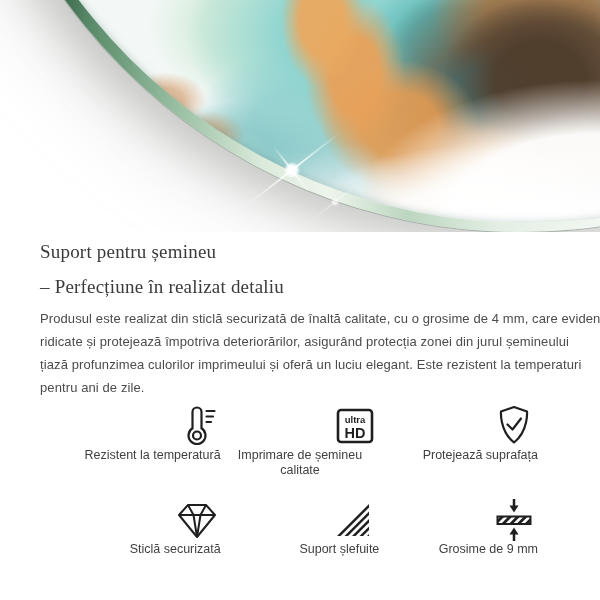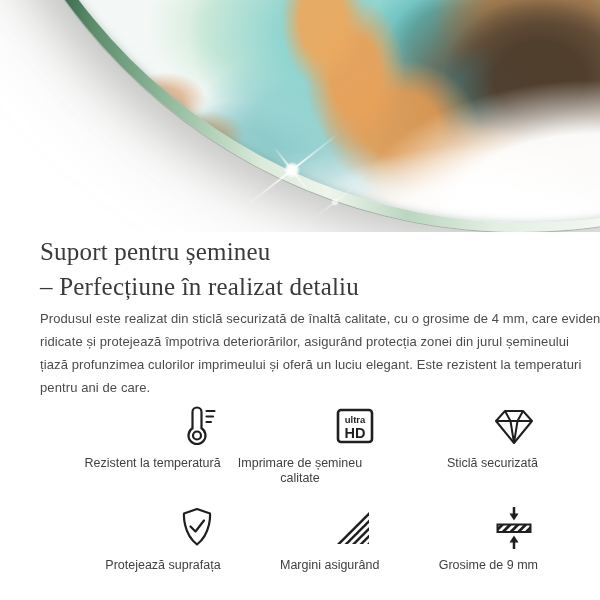--- a/index.html
+++ b/index.html
@@ -45,28 +45,28 @@
     background:radial-gradient(circle,#fff 0 25%,rgba(255,255,255,.85) 45%,rgba(255,255,255,0) 75%);border-radius:50%;}
   .sparkle .ray1,.sparkle .ray2{position:absolute;left:50%;top:50%;
     background:linear-gradient(90deg,rgba(255,255,255,0),rgba(255,255,255,.95),rgba(255,255,255,0));}
   .sparkle .ray1{width:120px;height:2px;margin:-1px 0 0 -60px;transform:rotate(-38deg);}
   .sparkle .ray2{width:58px;height:1.5px;margin:-1px 0 0 -29px;transform:rotate(52deg);}
   .sp1{left:232px;top:110px;width:120px;height:120px;}
   .sp2{left:305px;top:172px;width:60px;height:60px;opacity:.7;transform:scale(.5);}
   
   .content{position:relative;padding:0 40px;}
   h1{margin:2px 0 0;font-family:"Liberation Serif",serif;font-weight:400;
-     font-size:25px;line-height:35px;color:#3a3a3a;letter-spacing:.2px;}
+     font-size:19px;line-height:35px;color:#3a3a3a;letter-spacing:.2px;}
   h1 span{display:block;}
   .desc{margin:3px 0 0;font-size:13px;line-height:23px;color:#4b4b4b;letter-spacing:.1px;}
   .desc span{display:block;white-space:nowrap;}
   .features{margin:5px 22px 0;display:grid;grid-template-columns:repeat(3,1fr);row-gap:20px;}
   .feature{display:flex;flex-direction:column;align-items:flex-end;}
   .icon-box{height:44px;display:flex;align-items:center;justify-content:center;}
-  .f-label{margin-top:8px;font-size:12.5px;line-height:15px;color:#3f3f3f;text-align:center;}
+  .f-label{font-size:12.5px;line-height:15px;color:#3f3f3f;text-align:center;}
   svg{display:block;}
 </style>
 </head>
 <body>
 
 <div class="page">
 
   <div class="hero">
     <div class="circ glass-shadow2"></div>
     <div class="circ glass-shadow1"></div>
@@ -86,21 +86,21 @@
   <div class="content">
     <h1>
       <span>Suport pentru șemineu</span>
       <span>– Perfecțiune în realizat detaliu</span>
     </h1>
 
     <p class="desc">
       <span>Produsul este realizat din sticlă securizată de înaltă calitate, cu o grosime de 4 mm, care eviden-</span>
       <span>ridicate și protejează împotriva deteriorărilor, asigurând protecția zonei din jurul șemineului</span>
       <span>țiază profunzimea culorilor imprimeului și oferă un luciu elegant. Este rezistent la temperaturi</span>
-      <span>pentru ani de care.</span>
+      <span>pentru ani de zile.</span>
     </p>
 
     <div class="features">
 
       <div class="feature">
         <div class="icon-box">
           <svg width="48" height="48" viewBox="0 0 48 48" fill="none" stroke="#1f1f1f" stroke-width="2.2" stroke-linecap="round">
             <path d="M19.5,10 A4.5,4.5 0 0 1 28.5,10 L28.5,26.3 A8.5,8.5 0 1 1 19.5,26.3 Z"></path>
             <circle cx="24" cy="33.5" r="4"></circle>
             <line x1="33.5" y1="9" x2="41.5" y2="9"></line>
@@ -117,51 +117,51 @@
             <rect x="7" y="8" width="34" height="32" rx="3" fill="none" stroke="#1f1f1f" stroke-width="2.6"></rect>
             <text x="24" y="21" text-anchor="middle" font-family="Liberation Sans, sans-serif" font-size="9.5" font-weight="600" fill="#1f1f1f">ultra</text>
             <text x="24" y="35.5" text-anchor="middle" font-family="Liberation Sans, sans-serif" font-size="14.5" font-weight="700" fill="#1f1f1f">HD</text>
           </svg>
         </div>
         <div class="f-label">Imprimare de șemineu calitate</div>
       </div>
 
       <div class="feature">
         <div class="icon-box">
+          <svg width="48" height="48" viewBox="0 0 48 48" fill="none" stroke="#1f1f1f" stroke-width="2.2" stroke-linecap="round" stroke-linejoin="round">
+            <path d="M24,5 L37,9.5 C37,9.5 38.5,29 24,40.5 C9.5,29 11,9.5 11,9.5 Z"></path>
+            <path d="M17.5,22.5 L22.5,27.5 L31,16.5"></path>
+          </svg>
+        </div>
+        <div class="f-label">Protejează suprafața</div>
+      </div>
+
+      <div class="feature">
+        <div class="icon-box">
           <svg width="48" height="48" viewBox="0 0 48 48" fill="none" stroke="#1f1f1f" stroke-width="2" stroke-linejoin="round">
             <path d="M15,9 H33 L42,19 L24,41 L6,19 Z"></path>
             <path d="M6,19 H42"></path>
             <path d="M15,9 L20.5,19 L24,41"></path>
             <path d="M33,9 L27.5,19 L24,41"></path>
           </svg>
         </div>
         <div class="f-label">Sticlă securizată</div>
       </div>
 
       <div class="feature">
         <div class="icon-box">
-          <svg width="48" height="48" viewBox="0 0 48 48" fill="none" stroke="#1f1f1f" stroke-width="2.2" stroke-linecap="round" stroke-linejoin="round">
-            <path d="M24,5 L37,9.5 C37,9.5 38.5,29 24,40.5 C9.5,29 11,9.5 11,9.5 Z"></path>
-            <path d="M17.5,22.5 L22.5,27.5 L31,16.5"></path>
-          </svg>
-        </div>
-        <div class="f-label">Protejează suprafața</div>
-      </div>
-
-      <div class="feature">
-        <div class="icon-box">
           <svg width="48" height="48" viewBox="0 0 48 48" fill="#1f1f1f">
             <polygon points="38,8 38,11.5 9.5,40 6,40"></polygon>
             <polygon points="38,15.5 38,19 17,40 13.5,40"></polygon>
             <polygon points="38,23 38,26.5 24.5,40 21,40"></polygon>
             <polygon points="38,30.5 38,34 32,40 28.5,40"></polygon>
             <polygon points="38,38 38,40 36,40"></polygon>
           </svg>
         </div>
-        <div class="f-label">Margini asigurând</div>
+        <div class="f-label">Suport șlefuite</div>
       </div>
 
       <div class="feature">
         <div class="icon-box">
           <svg width="48" height="48" viewBox="0 0 48 48">
             <defs>
               <pattern id="hatch" width="5.5" height="5.5" patternUnits="userSpaceOnUse" patternTransform="rotate(45)">
                 <rect width="2.8" height="5.5" fill="#1f1f1f"></rect>
               </pattern>
             </defs>

